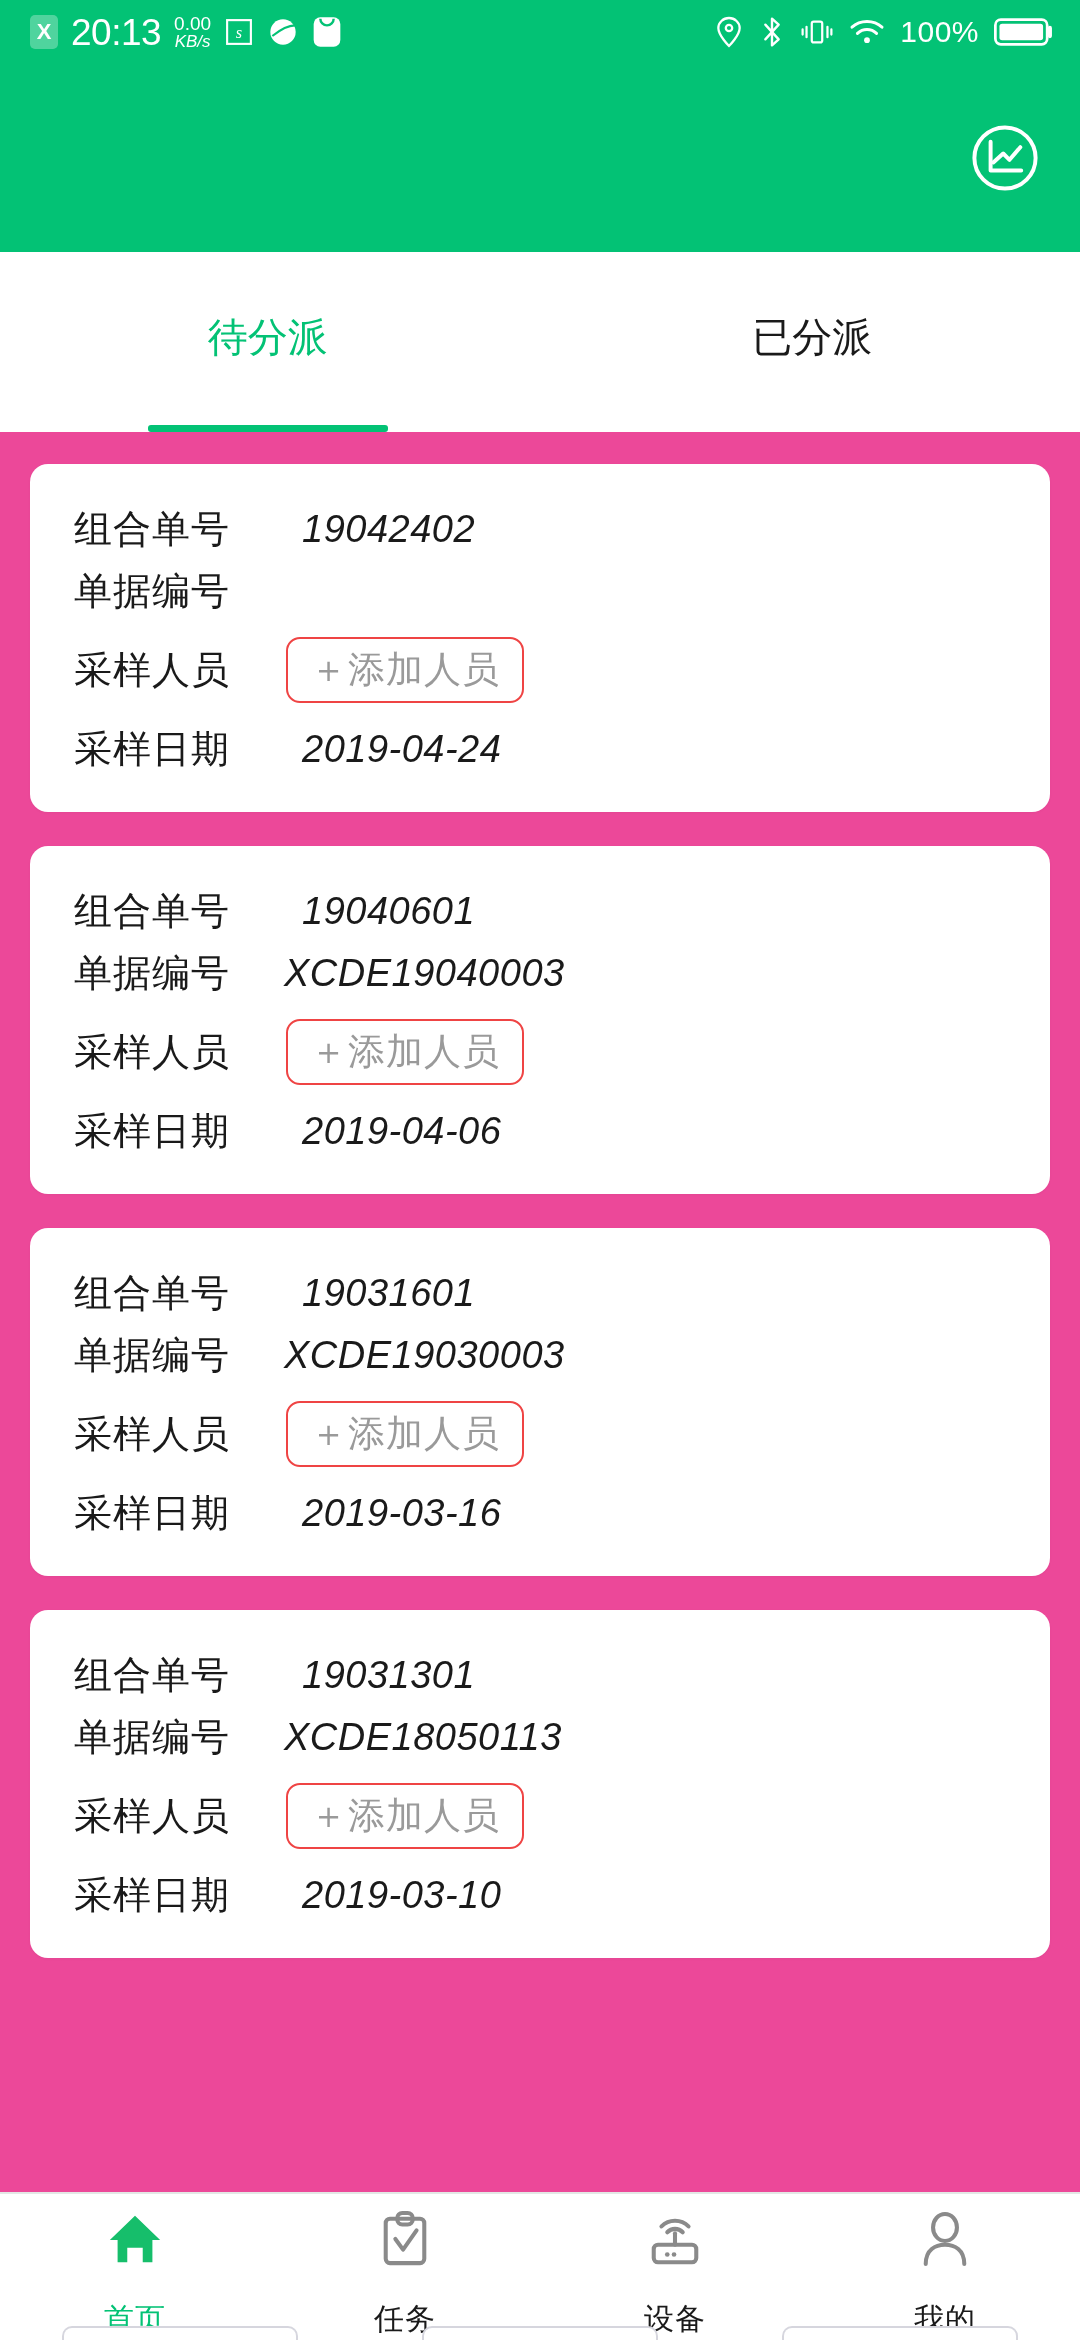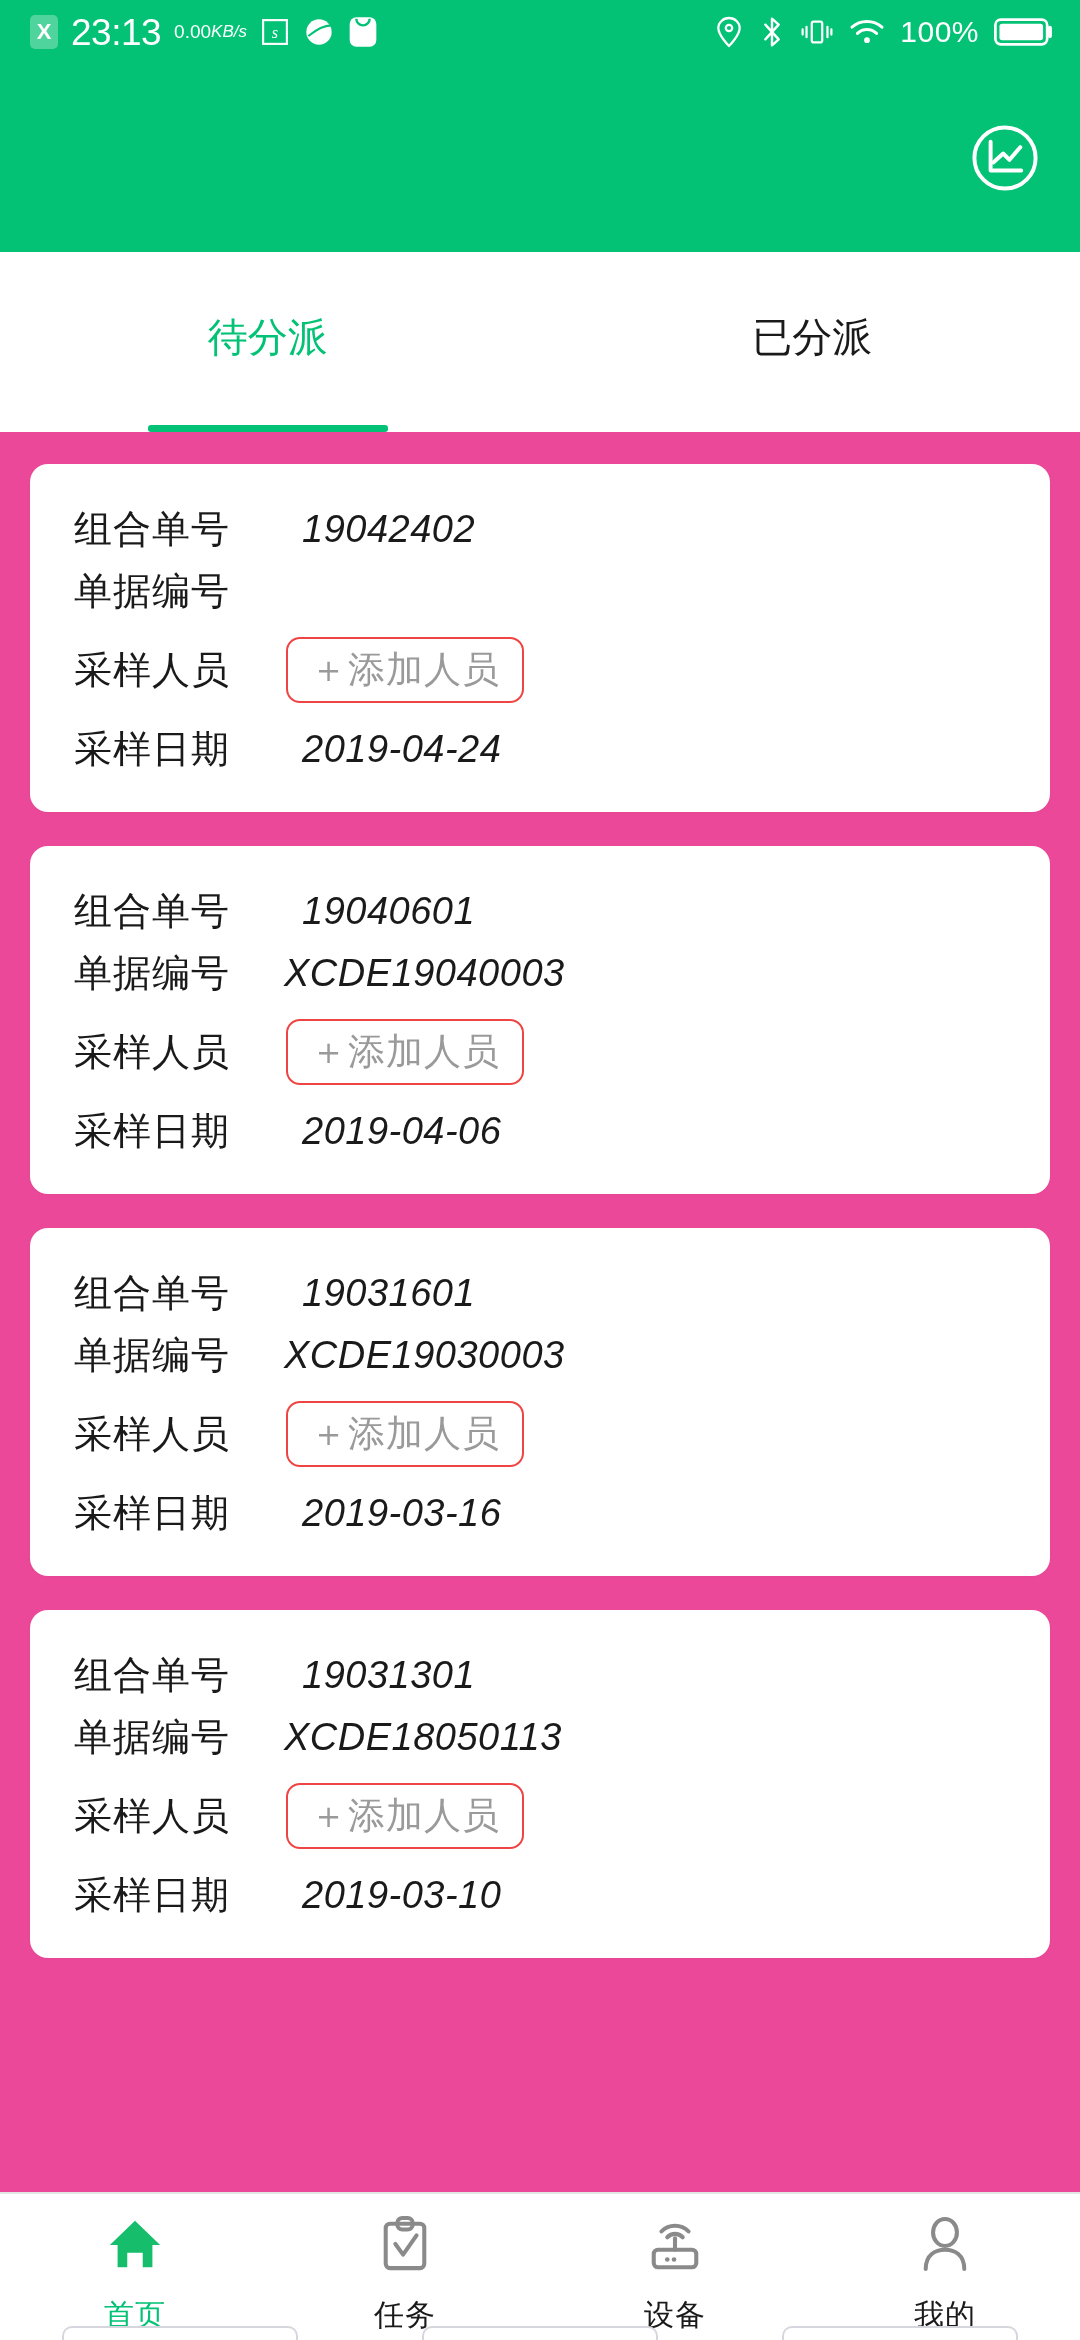--- a/index.html
+++ b/index.html
@@ -35,21 +35,21 @@
 
   .sim-badge {
     width: 28px; height: 34px;
     background: rgba(255,255,255,0.30);
     border-radius: 5px;
     display: flex; align-items: center; justify-content: center;
     font-size: 22px; font-weight: bold; line-height: 1;
   }
   .sb-time { font-size: 37px; font-weight: 500; letter-spacing: -0.5px; line-height: 1; }
   .sb-net {
-    display: flex; 
+    display: flex; flex-direction: column;
     align-items: center; justify-content: center;
     line-height: 1.02;
   }
   .sb-net .n1 { font-size: 19px; }
   .sb-net .n2 { font-size: 17px; font-style: italic; }
   .sb-icon { display: flex; align-items: center; }
   .sb-pct { font-size: 30px; font-weight: 500; line-height: 1; letter-spacing: 0.5px; }
 
   
   .appbar {
@@ -164,21 +164,21 @@
     border-top: 2px solid #E3E8E5;
     display: flex;
     flex: 0 0 auto;
     padding-top: 14px;
   }
   .navitem {
     flex: 1;
     display: flex;
     flex-direction: column;
     align-items: center;
-    justify-content: center;
+    justify-content: space-between;
     gap: 20px;
   }
   .navitem .icon { height: 62px; display: flex; align-items: center; justify-content: center; }
   .navitem .nav-label { font-size: 30px; color: #1A1A1A; letter-spacing: 1px; }
   .navitem.active .nav-label { color: #03C275; }
 
   
   .gesture-strip {
     position: absolute;
     bottom: 0;
@@ -201,21 +201,21 @@
   }
 </style>
 </head>
 <body>
 
 <div class="phone">
 
   <div class="statusbar">
     <div class="sb-left">
       <div class="sim-badge">X</div>
-      <div class="sb-time">23:13</div>
+      <div class="sb-time">20:13</div>
       <div class="sb-net">
         <div class="n1">0.00</div>
         <div class="n2">KB/s</div>
       </div>
       <div class="sb-icon">
         <svg width="30" height="30" viewBox="0 0 24 24">
           <rect x="2.5" y="2.5" width="19" height="19" fill="none" stroke="#fff" stroke-width="1.7"></rect>
           <text x="12" y="17" font-size="13" fill="#fff" text-anchor="middle" font-family="Liberation Serif, serif" font-style="italic">s</text>
         </svg>
       </div>

